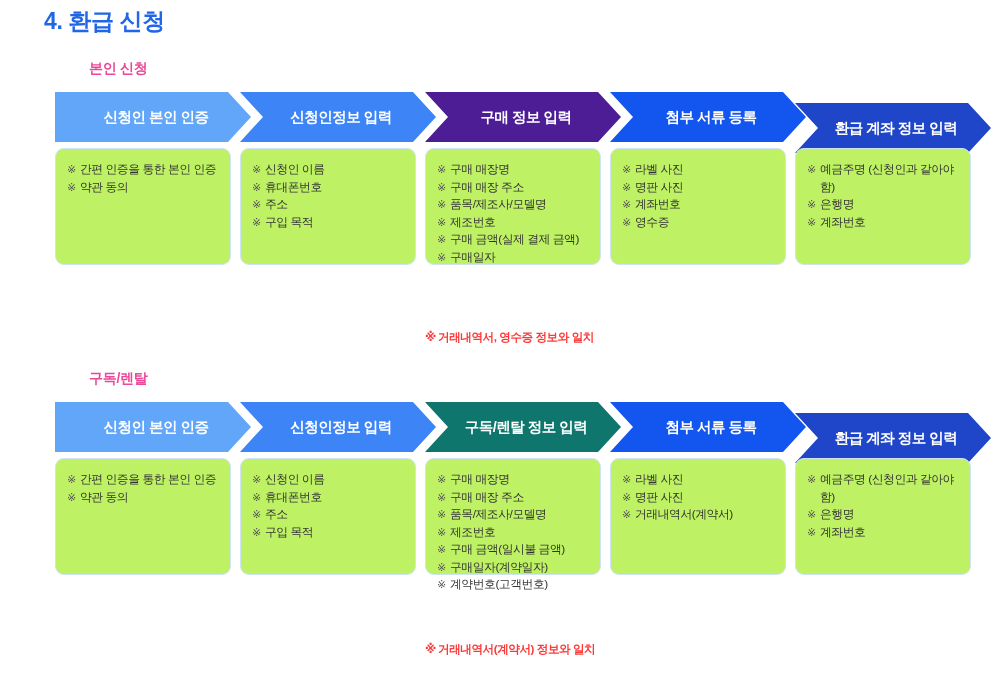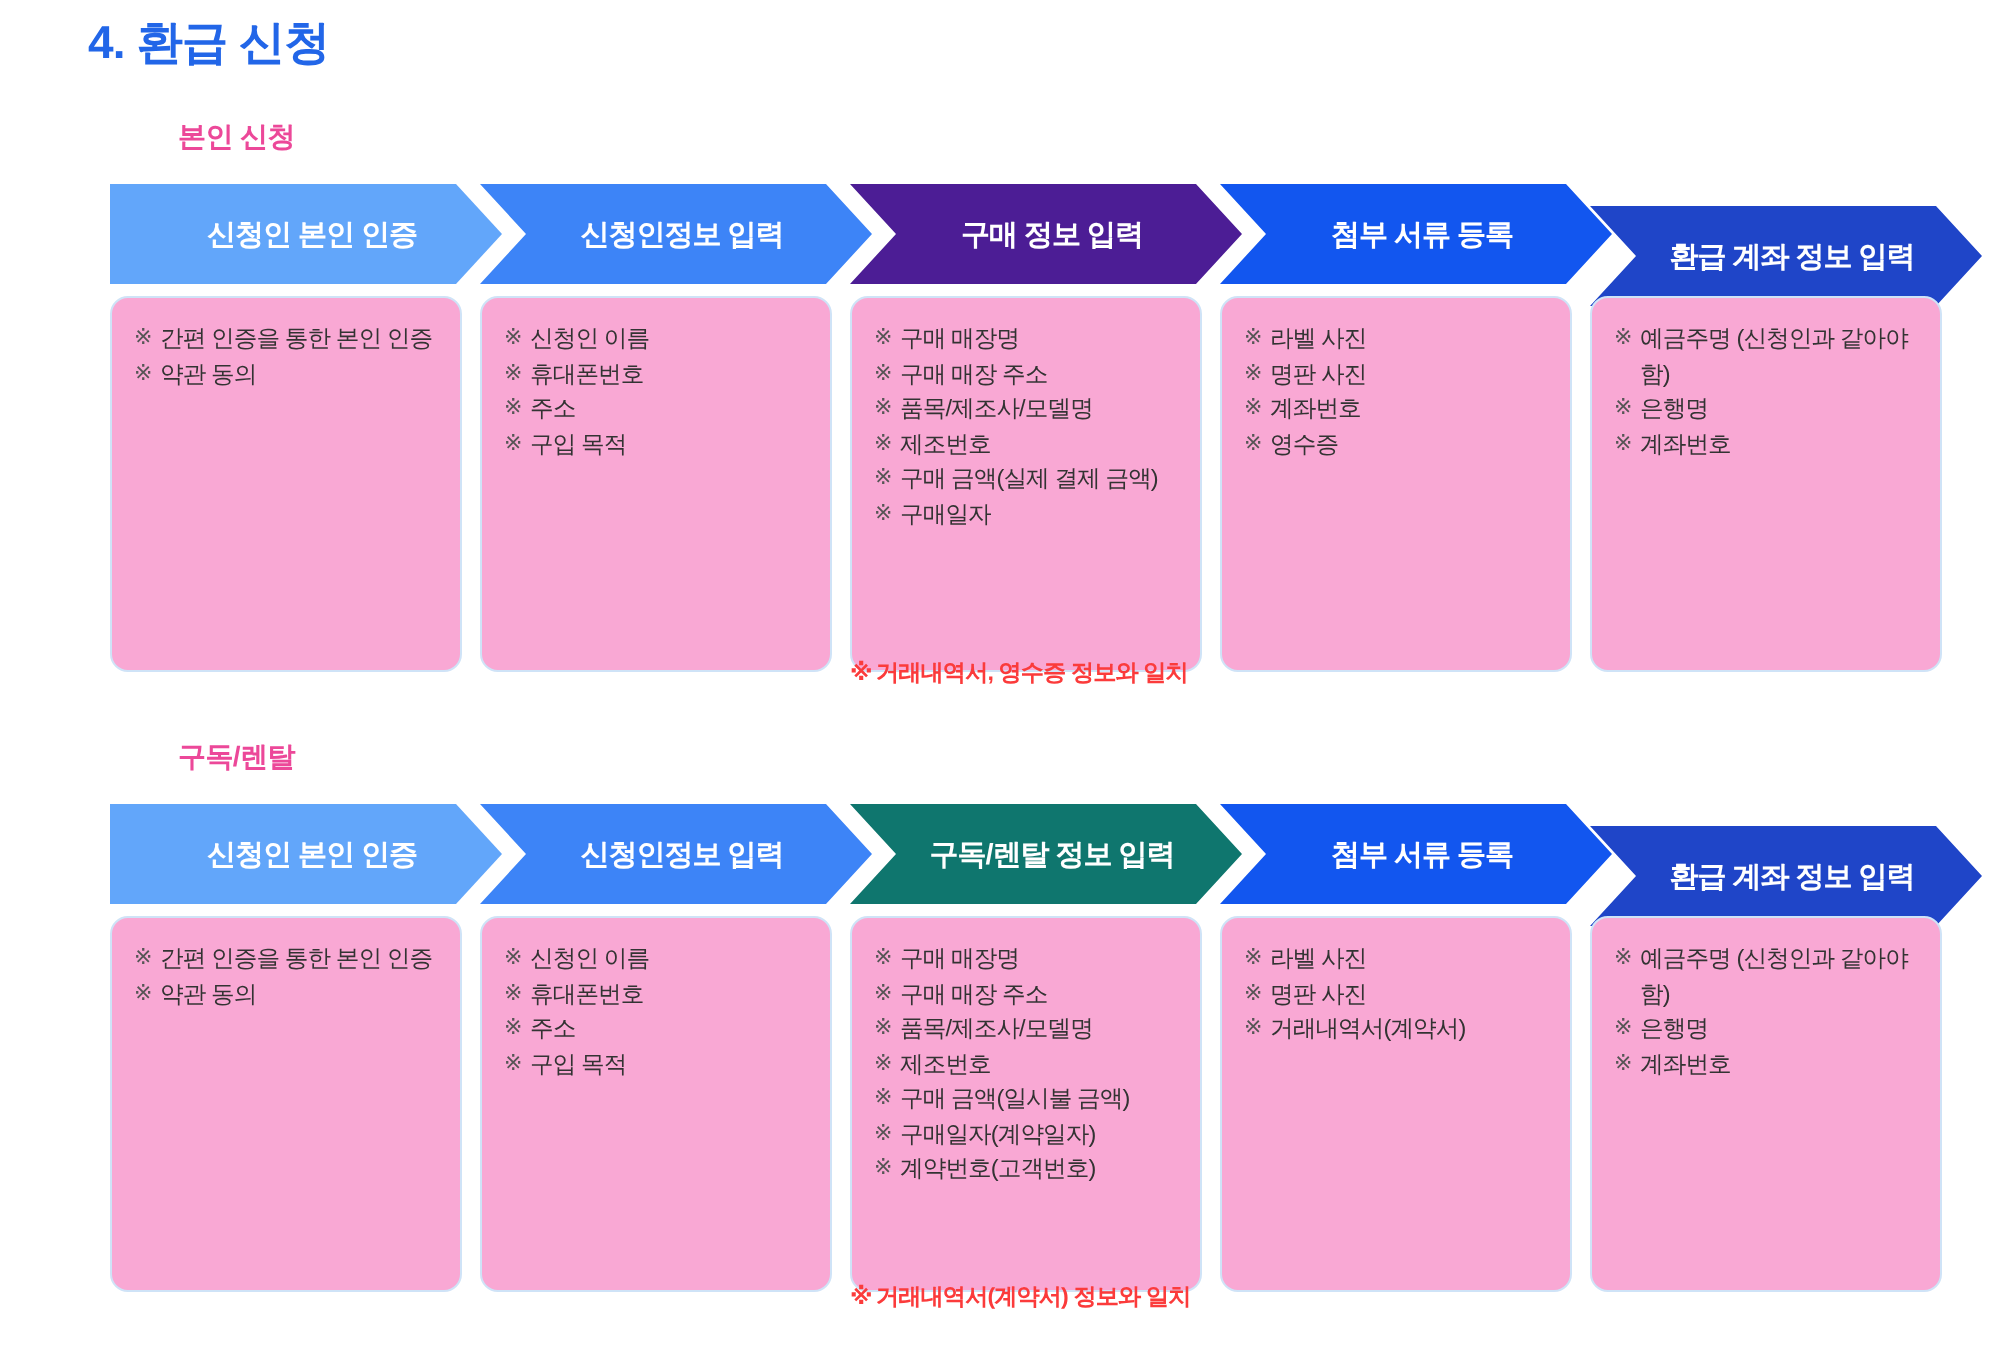--- a/index.html
+++ b/index.html
@@ -115,22 +115,22 @@
     position: absolute;
     left: 55px;
     top: 88px;
     width: 900px;
     height: 155px;
   }
   .box {
     position: absolute;
     top: 0;
     width: 176px;
-    height: 188px;
-    background: #f9a8d4;
+    height: 117px;
+    background: #bef264;
     border: 1px solid #cfe3f7;
     border-radius: 9px;
     box-sizing: border-box;
     padding: 12px 9px 8px 11px;
   }
   .box-0 { left: 0px; }
   .box-1 { left: 185px; }
   .box-2 { left: 370px; }
   .box-3 { left: 555px; }
   .box-4 { left: 740px; }

